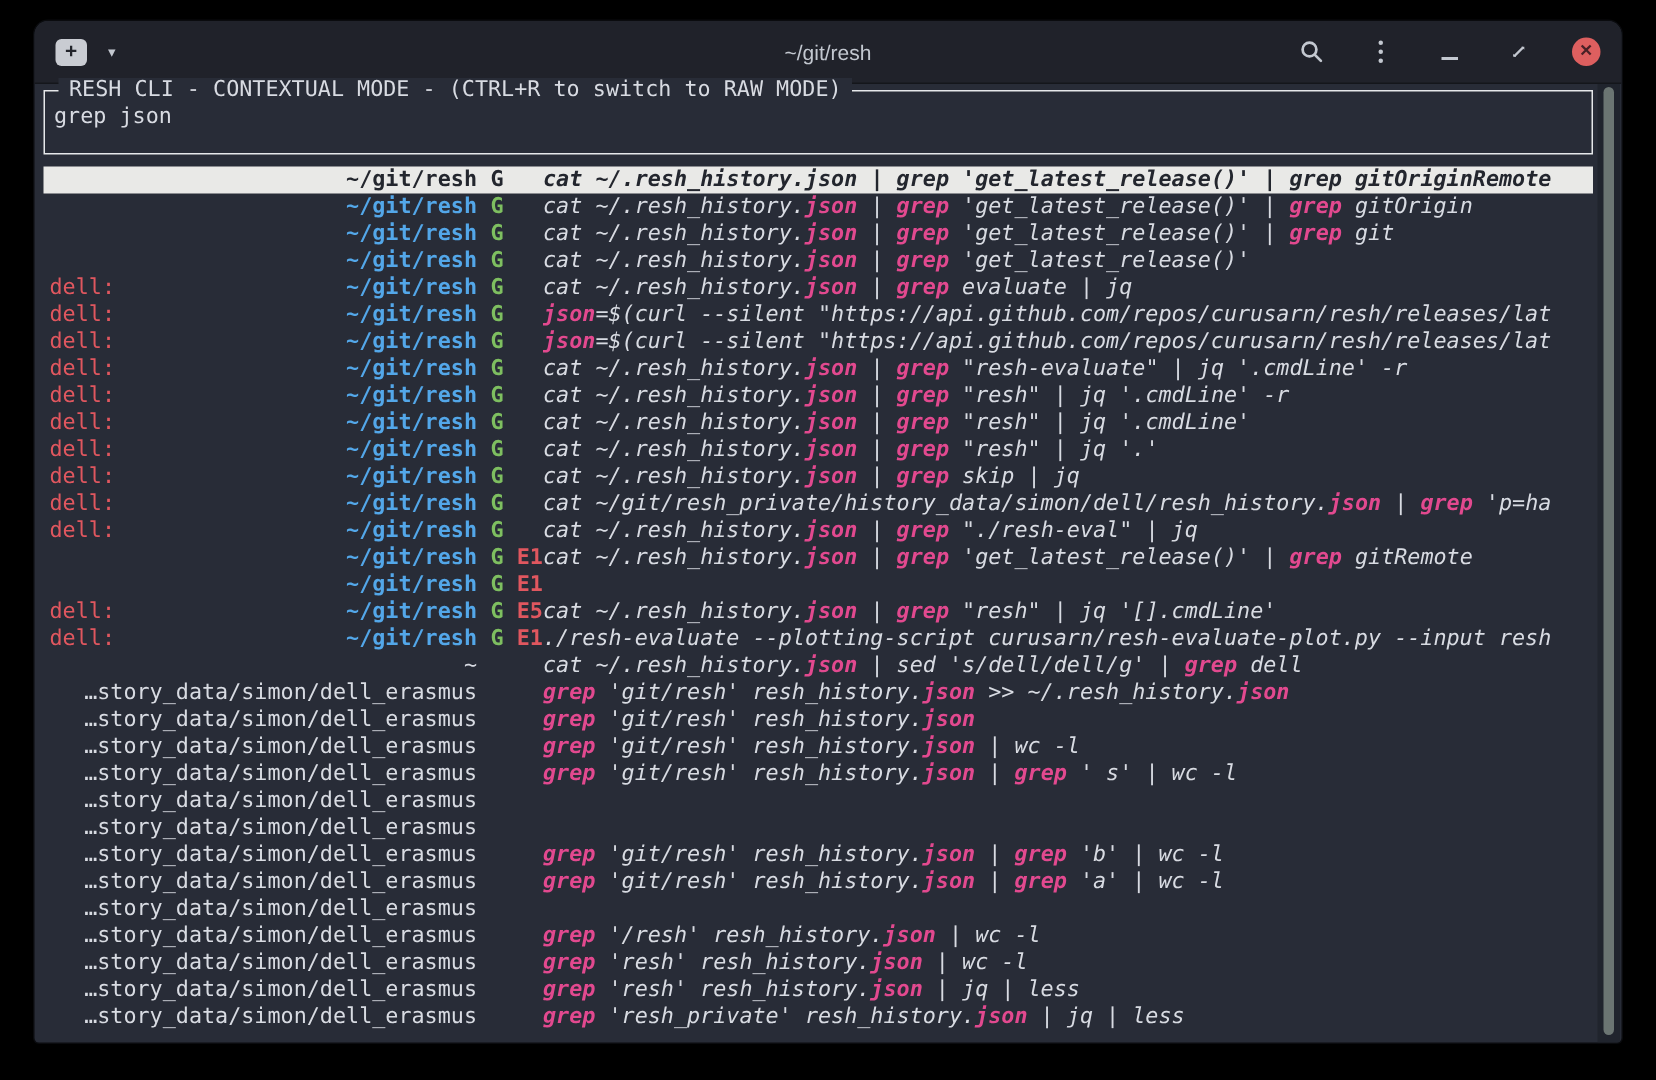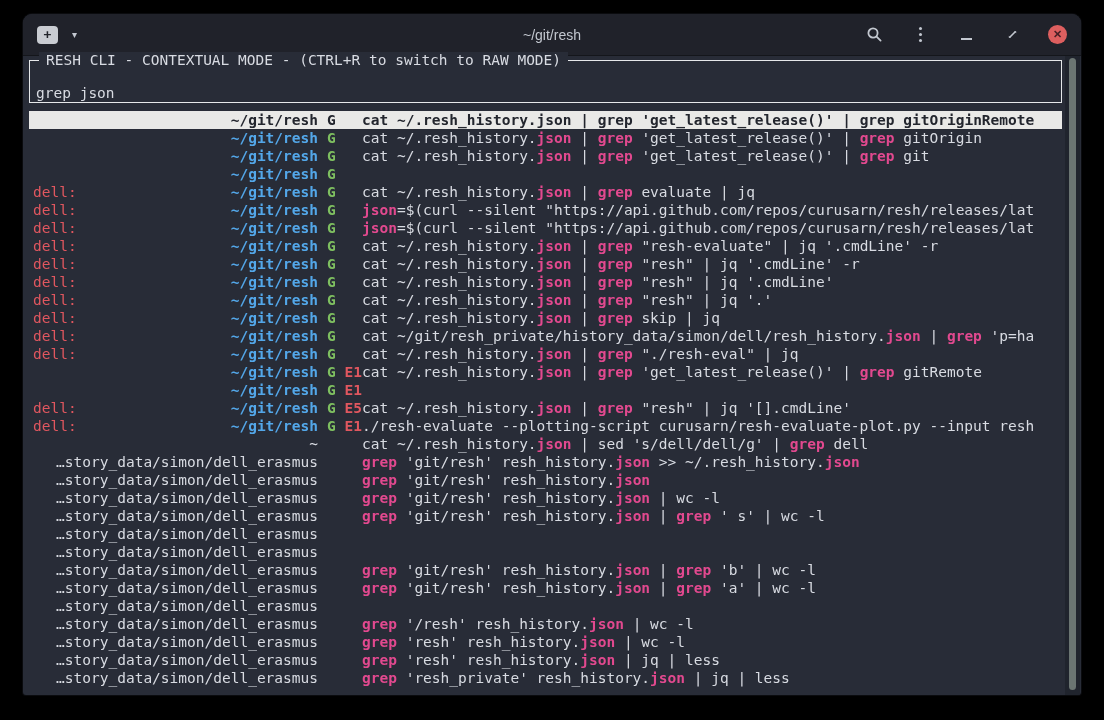--- a/index.html
+++ b/index.html
@@ -31,33 +31,33 @@
   .kebab i{width:3px;height:3px;border-radius:50%;background:#c3c8d0;}
   .close-btn{width:19px;height:19px;border-radius:50%;background:var(--close);
     display:inline-flex;align-items:center;justify-content:center;color:#482126;
     font-size:11px;font-weight:bold;line-height:1;}
 
   .terminal{position:relative;height:639px;padding:4px 0 0 6px;}
   .searchbox{position:relative;margin-right:19px;height:43px;
     border:1px solid var(--box-border);}
   .boxtitle{position:absolute;top:-9px;left:9px;background:var(--bg);
     padding:0 7px;font-size:14.5px;color:var(--fg);white-space:pre;}
-  .query{position:absolute;left:6px;top:24px;font-size:14.5px;color:var(--fg);}
+  .query{position:absolute;left:6px;top:9px;font-size:14.5px;color:var(--fg);}
 
   #history-list{margin:8px 19px 0 0;}
   .row{display:flex;height:18px;line-height:18px;font-size:14.5px;color:var(--fg);
     white-space:pre;overflow:hidden;padding-left:4px;}
   .row .left{position:relative;width:285px;flex:none;text-align:right;}
   .row .host{position:absolute;left:0;top:0;color:var(--red);}
   .row .dir{color:var(--fg);}
   .row .dir.ctx{color:var(--blue);font-weight:bold;}
   .row .flags{width:44px;flex:none;padding-left:9px;font-weight:bold;}
   .flag-g{color:var(--green);}
   .flag-e{color:var(--red);}
-  .row .cmd{flex:1;overflow:hidden;}
+  .row .cmd{flex:1;overflow:hidden;font-style:italic;}
   .hl{color:var(--pink);font-weight:bold;}
   .row.selected{background:var(--sel-bg);color:var(--sel-fg);font-weight:bold;}
   .row.selected .host,.row.selected .dir.ctx,.row.selected .flag-g,
   .row.selected .flag-e,.row.selected .hl{color:var(--sel-fg);}
 
   .scrollbar{position:absolute;top:0;right:1px;bottom:0;width:15px;background:var(--trough);}
   .scrollbar .thumb{position:absolute;left:4px;right:4px;top:2px;bottom:5px;
     background:var(--thumb);border-radius:4px;}
 </style>
 </head>
@@ -104,21 +104,21 @@
 
   <div class="terminal">
     <div class="searchbox">
       <span class="boxtitle">RESH CLI - CONTEXTUAL MODE - (CTRL+R to switch to RAW MODE)</span>
       <div class="query">grep json</div>
     </div>
     <div id="history-list">
         <div class="row selected"><span class="left"><span class="host"></span><span class="dir ctx">~/git/resh</span></span><span class="flags"><span class="flag-g">G</span></span><span class="cmd">cat ~/.resh_history.<span class="hl">json</span> | <span class="hl">grep</span> 'get_latest_release()' | <span class="hl">grep</span> gitOriginRemote</span></div>
         <div class="row"><span class="left"><span class="host"></span><span class="dir ctx">~/git/resh</span></span><span class="flags"><span class="flag-g">G</span></span><span class="cmd">cat ~/.resh_history.<span class="hl">json</span> | <span class="hl">grep</span> 'get_latest_release()' | <span class="hl">grep</span> gitOrigin</span></div>
         <div class="row"><span class="left"><span class="host"></span><span class="dir ctx">~/git/resh</span></span><span class="flags"><span class="flag-g">G</span></span><span class="cmd">cat ~/.resh_history.<span class="hl">json</span> | <span class="hl">grep</span> 'get_latest_release()' | <span class="hl">grep</span> git</span></div>
-        <div class="row"><span class="left"><span class="host"></span><span class="dir ctx">~/git/resh</span></span><span class="flags"><span class="flag-g">G</span></span></div>
+        <div class="row"><span class="left"><span class="host"></span><span class="dir ctx">~/git/resh</span></span><span class="flags"><span class="flag-g">G</span></span><span class="cmd">cat ~/.resh_history.<span class="hl">json</span> | <span class="hl">grep</span> 'get_latest_release()'</span></div>
         <div class="row"><span class="left"><span class="host">dell:</span><span class="dir ctx">~/git/resh</span></span><span class="flags"><span class="flag-g">G</span></span><span class="cmd">cat ~/.resh_history.<span class="hl">json</span> | <span class="hl">grep</span> evaluate | jq</span></div>
         <div class="row"><span class="left"><span class="host">dell:</span><span class="dir ctx">~/git/resh</span></span><span class="flags"><span class="flag-g">G</span></span><span class="cmd"><span class="hl">json</span>=$(curl --silent "https://api.github.com/repos/curusarn/resh/releases/lat</span></div>
         <div class="row"><span class="left"><span class="host">dell:</span><span class="dir ctx">~/git/resh</span></span><span class="flags"><span class="flag-g">G</span></span><span class="cmd"><span class="hl">json</span>=$(curl --silent "https://api.github.com/repos/curusarn/resh/releases/lat</span></div>
         <div class="row"><span class="left"><span class="host">dell:</span><span class="dir ctx">~/git/resh</span></span><span class="flags"><span class="flag-g">G</span></span><span class="cmd">cat ~/.resh_history.<span class="hl">json</span> | <span class="hl">grep</span> "resh-evaluate" | jq '.cmdLine' -r</span></div>
         <div class="row"><span class="left"><span class="host">dell:</span><span class="dir ctx">~/git/resh</span></span><span class="flags"><span class="flag-g">G</span></span><span class="cmd">cat ~/.resh_history.<span class="hl">json</span> | <span class="hl">grep</span> "resh" | jq '.cmdLine' -r</span></div>
         <div class="row"><span class="left"><span class="host">dell:</span><span class="dir ctx">~/git/resh</span></span><span class="flags"><span class="flag-g">G</span></span><span class="cmd">cat ~/.resh_history.<span class="hl">json</span> | <span class="hl">grep</span> "resh" | jq '.cmdLine'</span></div>
         <div class="row"><span class="left"><span class="host">dell:</span><span class="dir ctx">~/git/resh</span></span><span class="flags"><span class="flag-g">G</span></span><span class="cmd">cat ~/.resh_history.<span class="hl">json</span> | <span class="hl">grep</span> "resh" | jq '.'</span></div>
         <div class="row"><span class="left"><span class="host">dell:</span><span class="dir ctx">~/git/resh</span></span><span class="flags"><span class="flag-g">G</span></span><span class="cmd">cat ~/.resh_history.<span class="hl">json</span> | <span class="hl">grep</span> skip | jq</span></div>
         <div class="row"><span class="left"><span class="host">dell:</span><span class="dir ctx">~/git/resh</span></span><span class="flags"><span class="flag-g">G</span></span><span class="cmd">cat ~/git/resh_private/history_data/simon/dell/resh_history.<span class="hl">json</span> | <span class="hl">grep</span> 'p=ha</span></div>
         <div class="row"><span class="left"><span class="host">dell:</span><span class="dir ctx">~/git/resh</span></span><span class="flags"><span class="flag-g">G</span></span><span class="cmd">cat ~/.resh_history.<span class="hl">json</span> | <span class="hl">grep</span> "./resh-eval" | jq</span></div>

